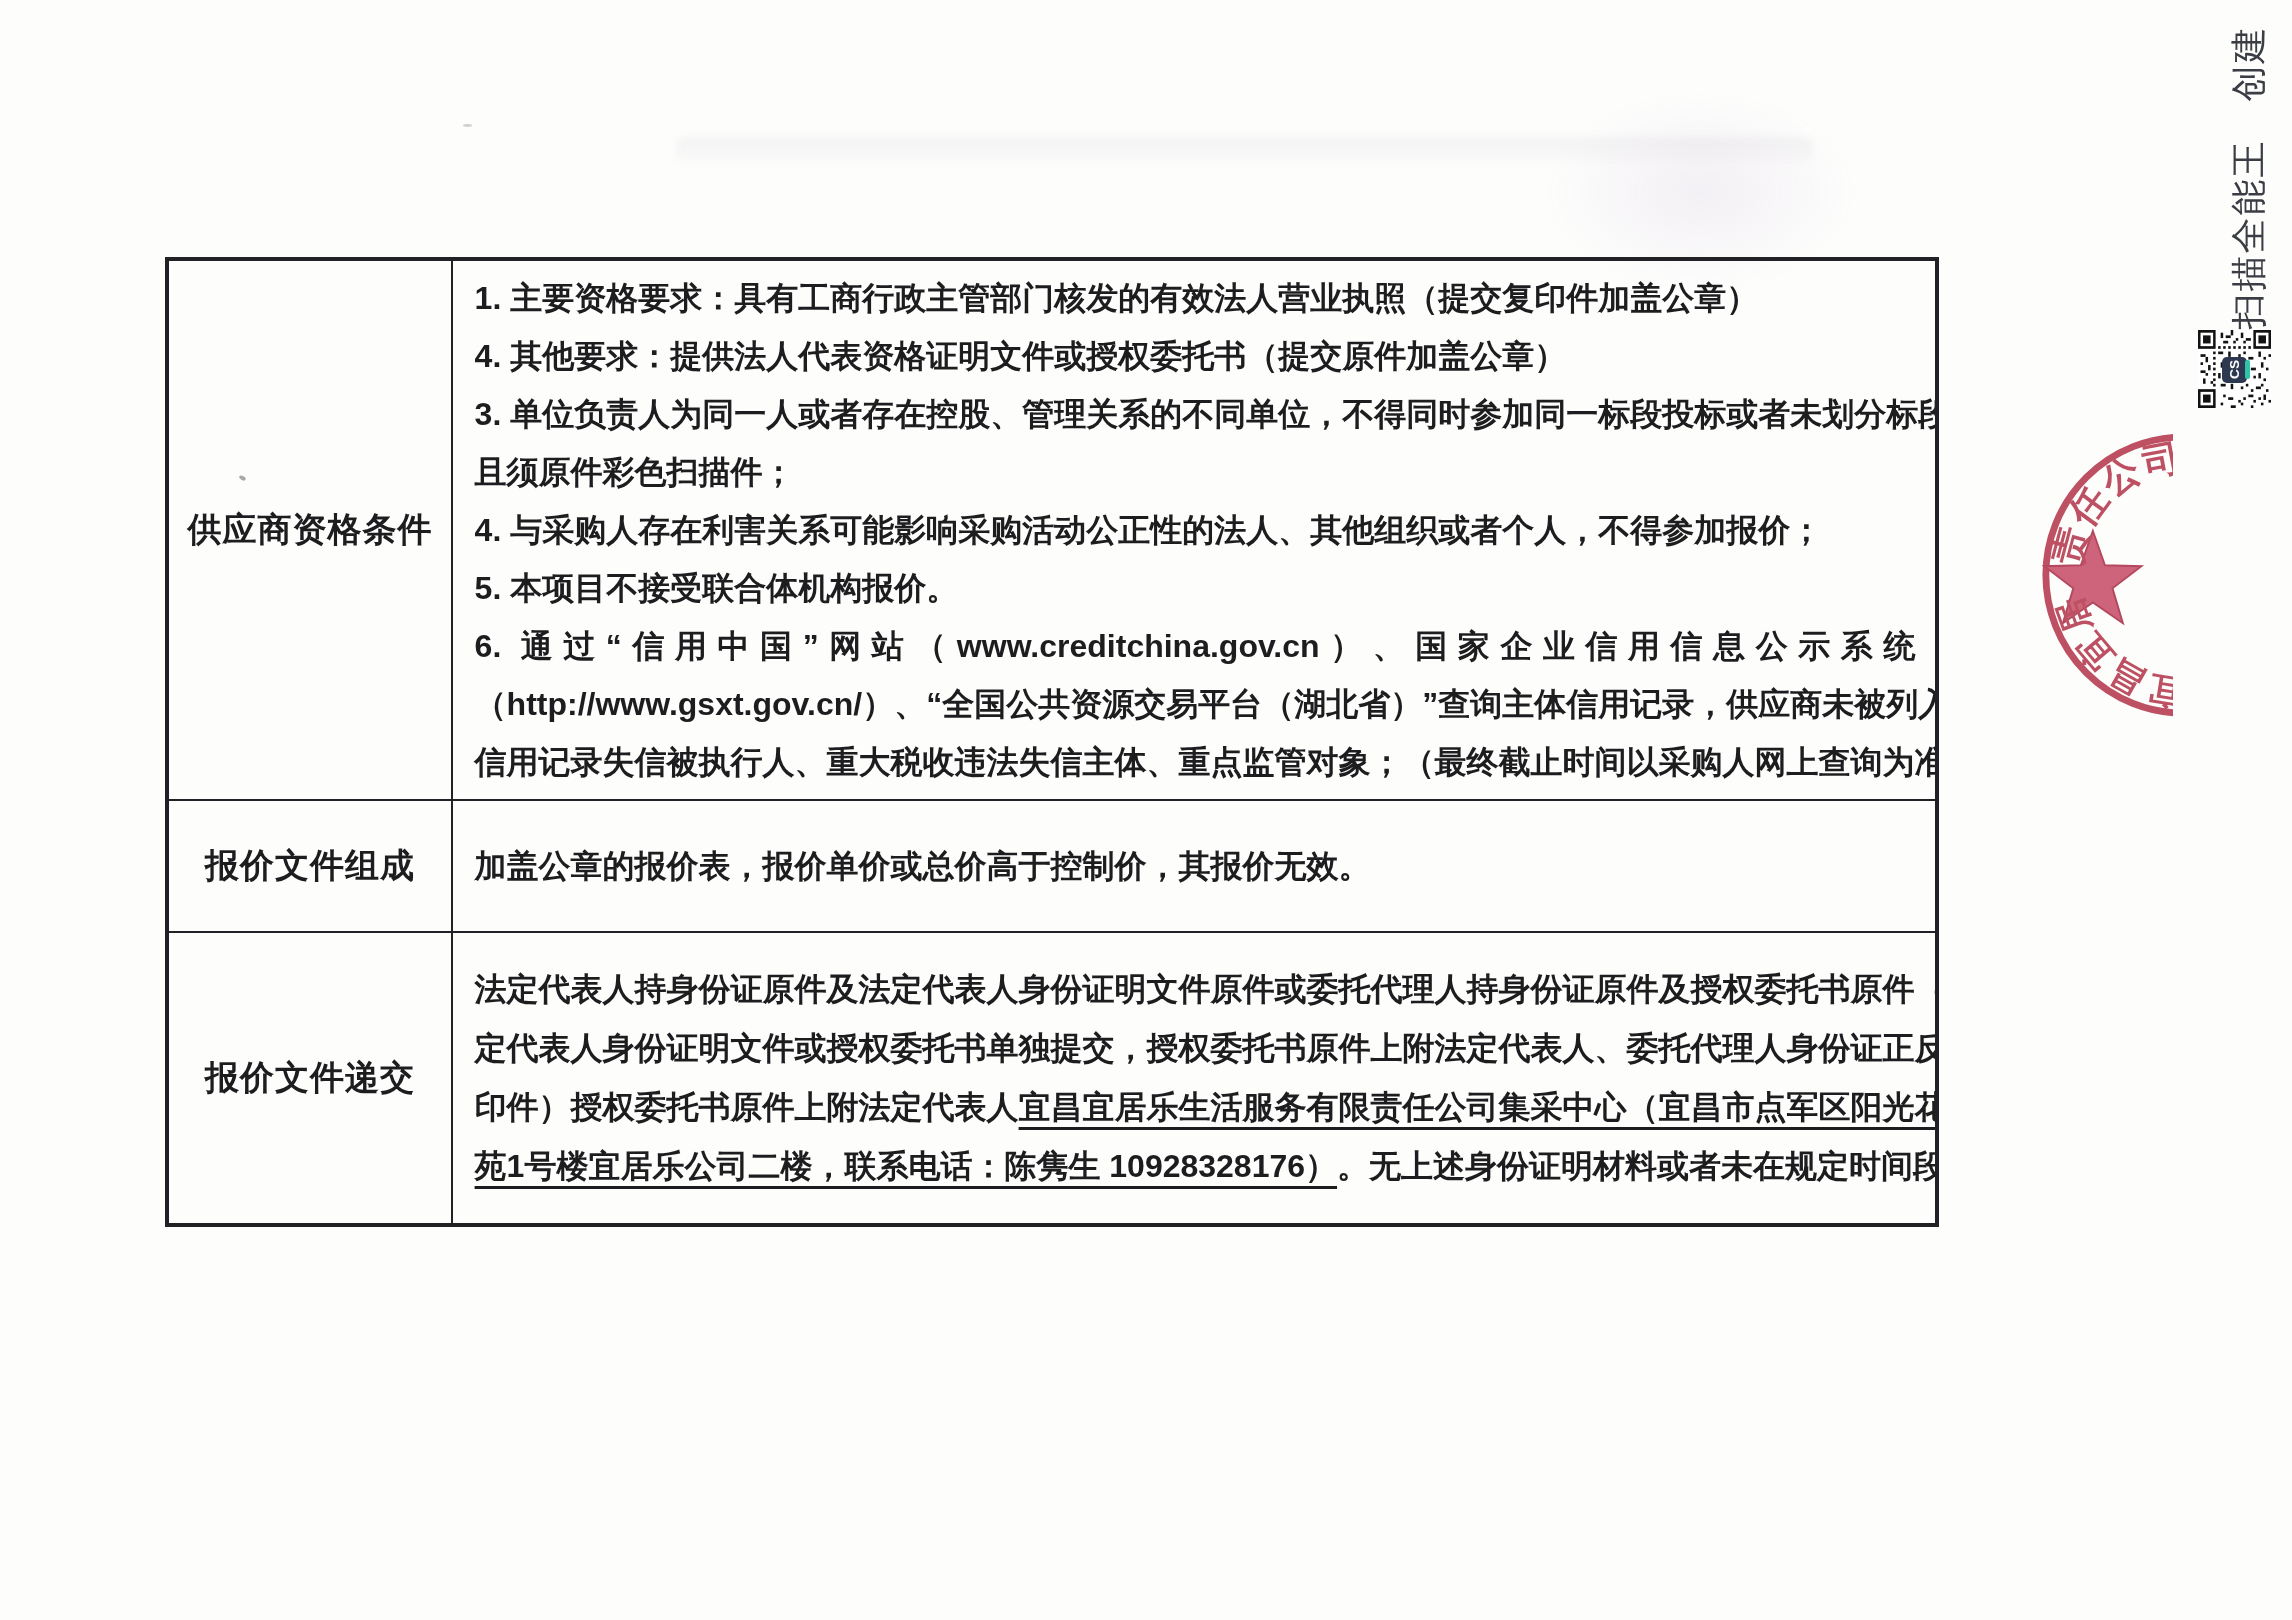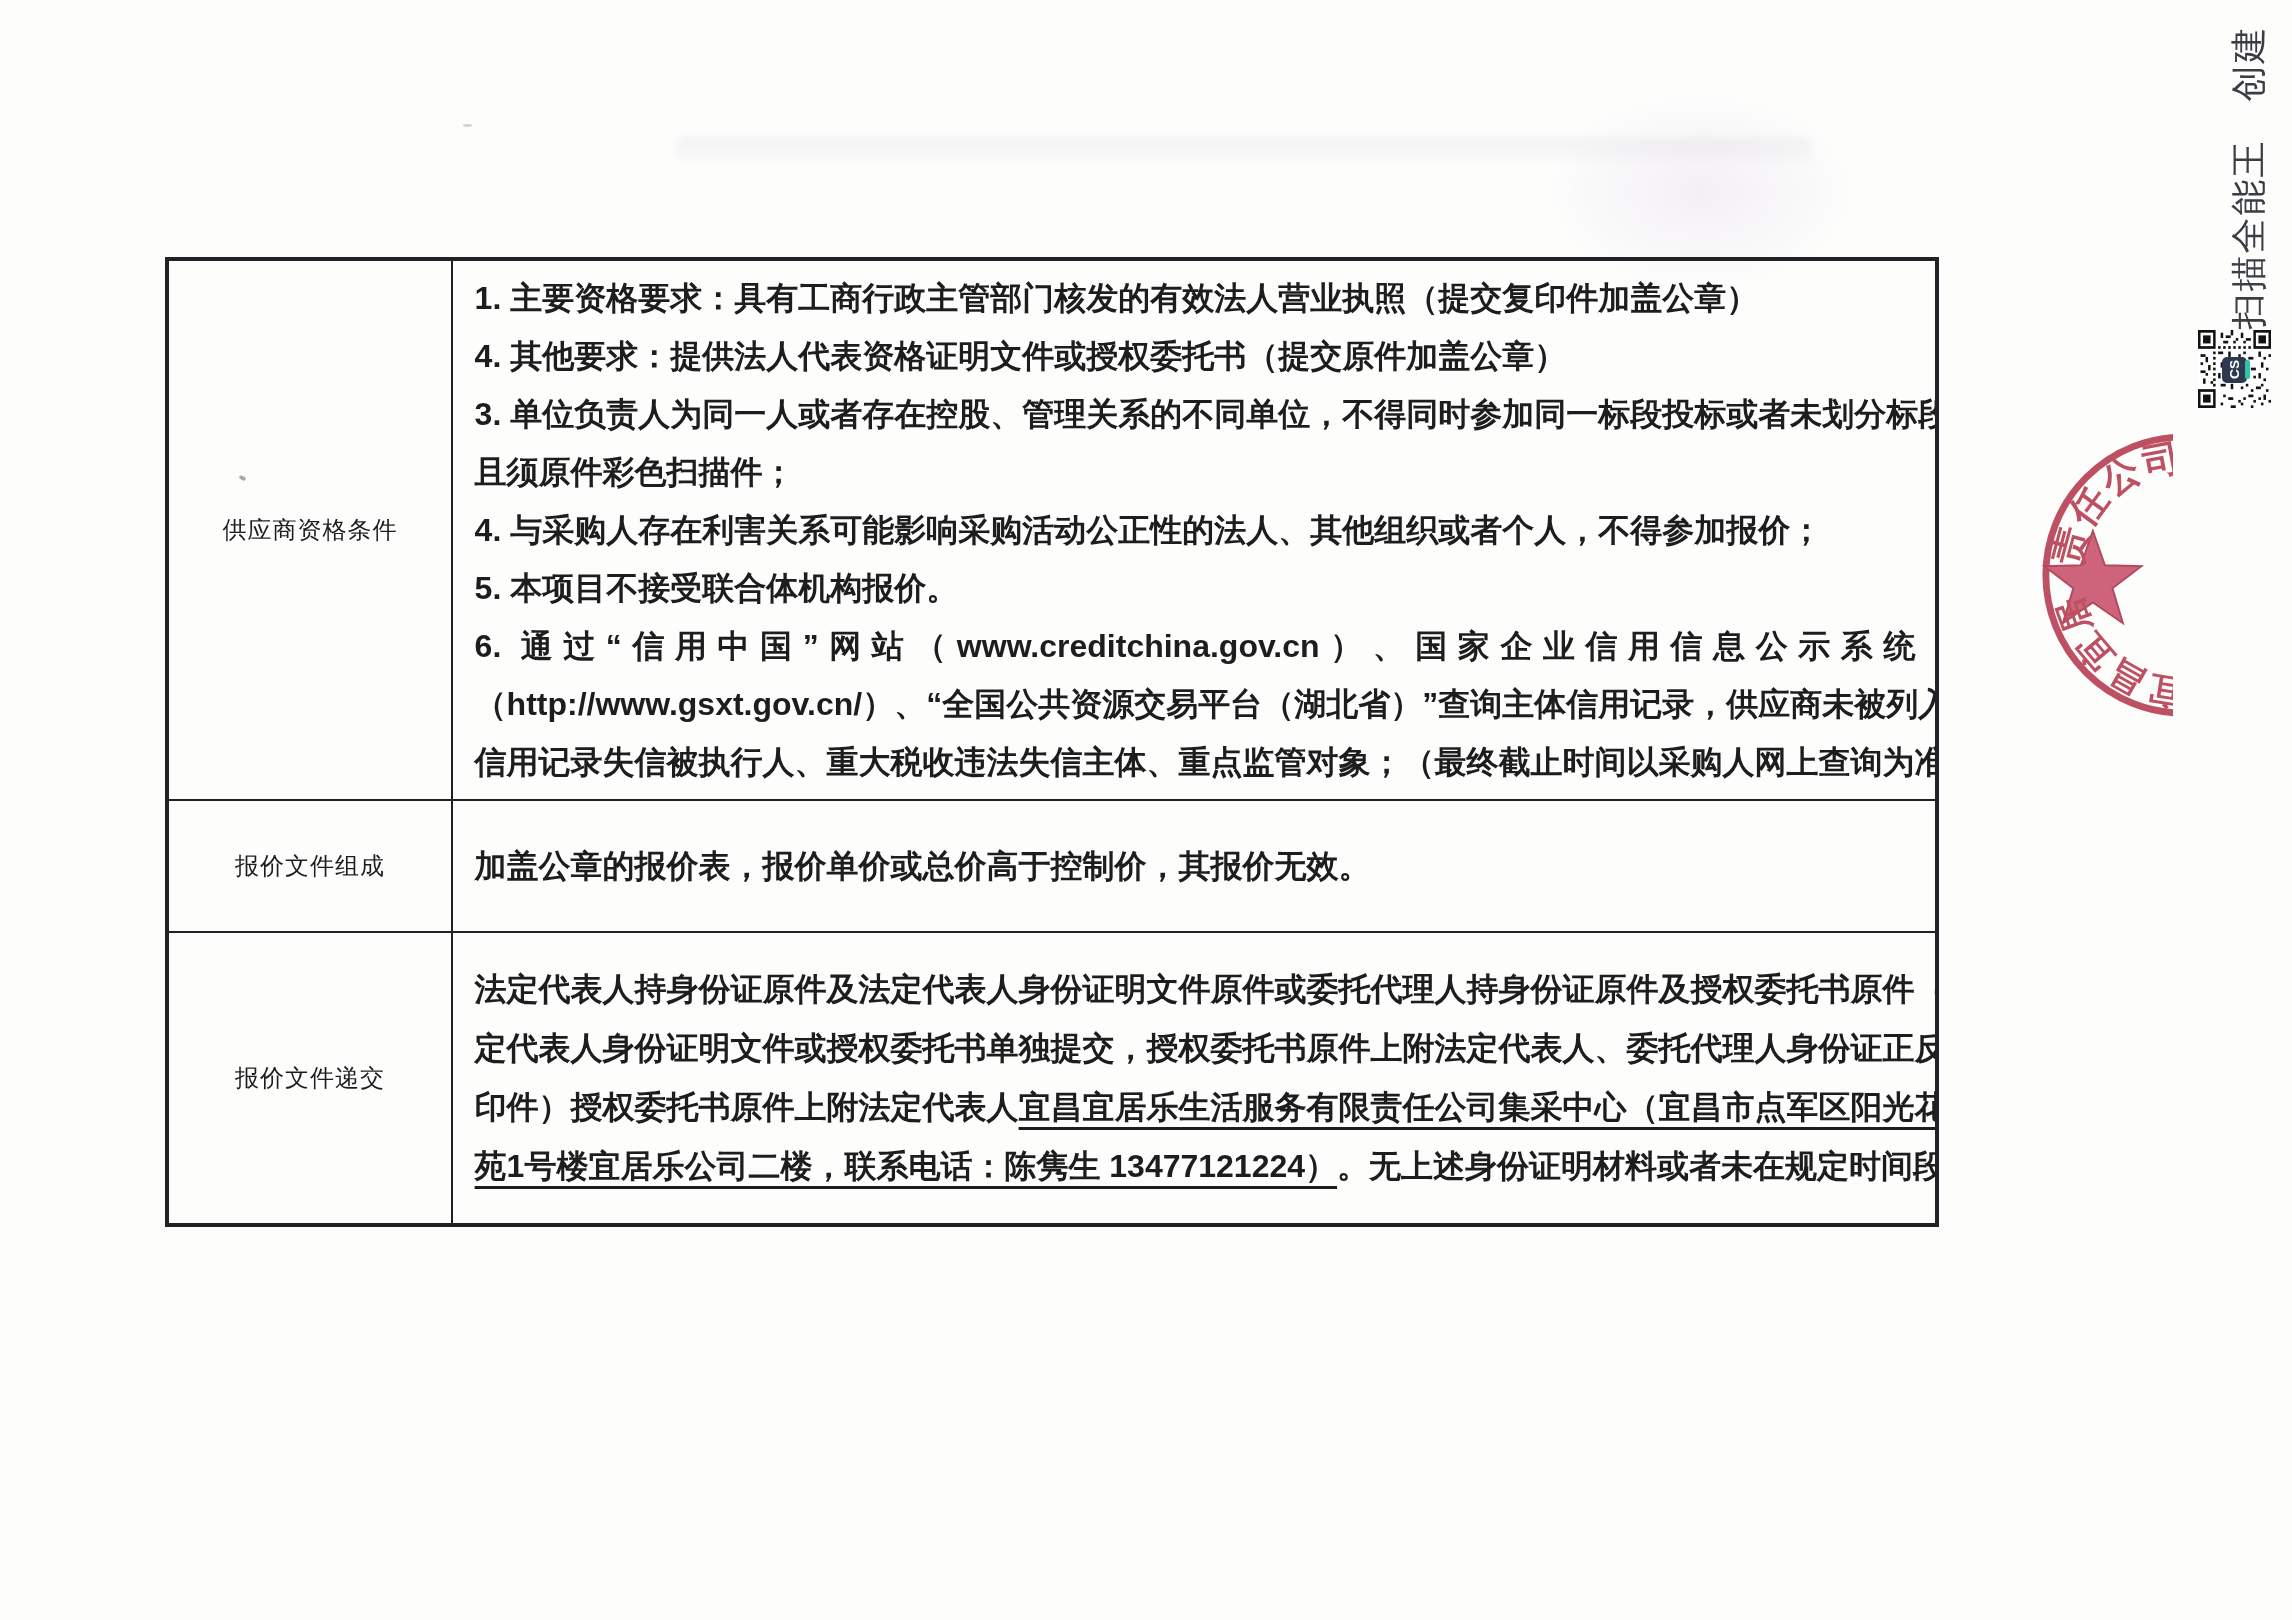--- a/index.html
+++ b/index.html
@@ -28,21 +28,21 @@
   
   .doc-table{
     position:absolute;left:165px;top:257px;width:1774px;height:970px;
     box-sizing:border-box;border:4.9px solid #212126;
     display:grid;grid-template-columns:284px 1fr;grid-template-rows:540px 132px 1fr;
   }
   .cell{box-sizing:border-box;}
   .b-r{border-right:2.9px solid #212126;}
   .b-b{border-bottom:2.9px solid #212126;}
   .label-cell{display:flex;align-items:center;justify-content:center;}
-  .row-label{font-size:24px;font-weight:400;letter-spacing:1px;white-space:nowrap;}
+  .row-label{font-size:34px;font-weight:700;letter-spacing:1px;white-space:nowrap;}
   .content-cell{
     display:flex;flex-direction:column;justify-content:center;
     padding:0 19.6px 0 21.6px;overflow:hidden;
   }
   .tline{font-size:32px;font-weight:600;line-height:58px;white-space:nowrap;}
   .r23 .tline{line-height:59px;}
   .tline.stretch{white-space:normal;text-align:justify;text-align-last:justify;}
   .u{
     text-decoration:underline;
     text-decoration-thickness:2.5px;
@@ -114,21 +114,21 @@
       <div class="tline"><span>加盖公章的报价表，报价单价或总价高于控制价，其报价无效。</span></div>
     </div>
 
     <div class="cell label-cell b-r">
       <div class="row-label">报价文件递交</div>
     </div>
     <div class="cell content-cell r23">
       <div class="tline"><span>法定代表人持身份证原件及法定代表人身份证明文件原件或委托代理人持身份证原件及授权委托书原件（法</span></div>
       <div class="tline"><span>定代表人身份证明文件或授权委托书单独提交，授权委托书原件上附法定代表人、委托代理人身份证正反复</span></div>
       <div class="tline"><span>印件）授权委托书原件上附法定代表人</span><span class="u">宜昌宜居乐生活服务有限责任公司集采中心（宜昌市点军区阳光花</span></div>
-      <div class="tline"><span class="u">苑1号楼宜居乐公司二楼，联系电话：陈隽生 13477121224）</span><span>。无上述身份证明材料或者未在规定时间段递</span></div>
+      <div class="tline"><span class="u">苑1号楼宜居乐公司二楼，联系电话：陈隽生 10928328176）</span><span>。无上述身份证明材料或者未在规定时间段递</span></div>
     </div>
   </div>
 
   <div class="stamp-clip">
     <svg width="289" height="314" viewBox="0 0 295 320" xmlns="http://www.w3.org/2000/svg">
       <circle cx="148" cy="155" r="141" fill="none" stroke="#b53a4e" stroke-width="7"></circle>
       <path d="M55,110 L67.3,145 L104.5,145.9 L75,168.5 L85.6,204.1 L55,183 L24.4,204.1 L35,168.5 L5.5,145.9 L42.7,145 Z" fill="#c8506a" stroke="#ab3049" stroke-width="2"></path>
       <path id="arcTop" d="M 41 155 A 107 107 0 0 1 255 155" fill="none"></path>
       <path id="arcBottom" d="M 255 155 A 107 107 0 0 1 41 155" fill="none"></path>
       <text font-size="38" font-weight="700" fill="#b53a4e" letter-spacing="2" font-family="Liberation Sans, DejaVu Sans, sans-serif">

